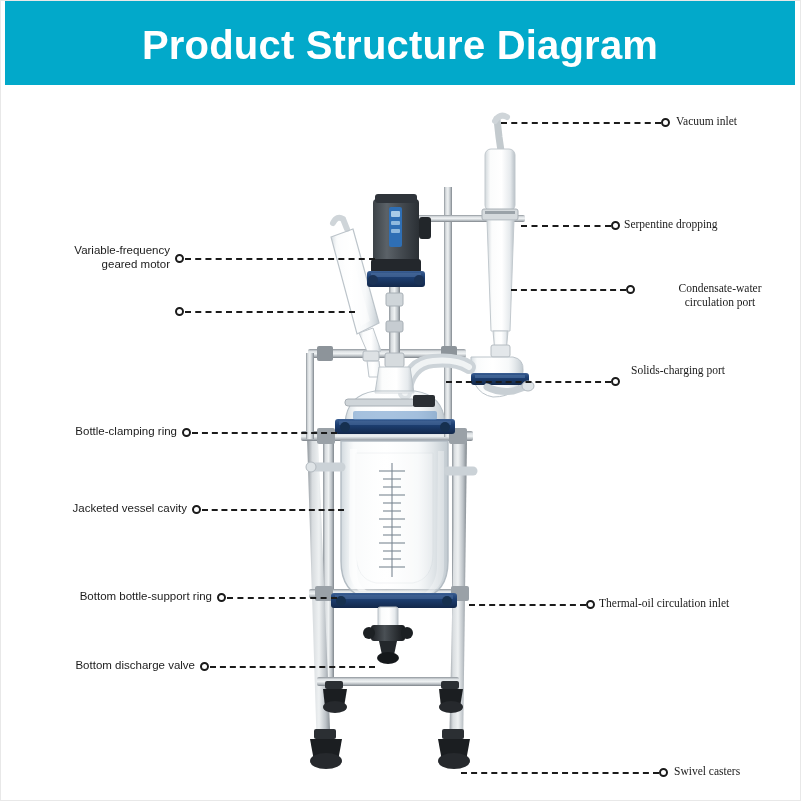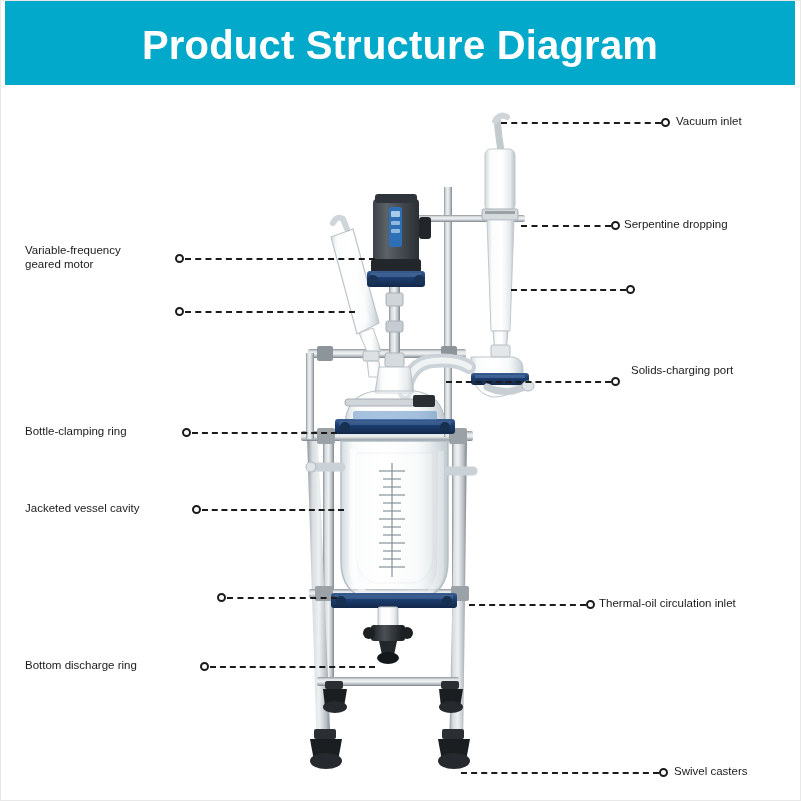--- a/index.html
+++ b/index.html
@@ -47,24 +47,25 @@
   
   .callout {
     position: absolute;
     font-family: "Liberation Sans", sans-serif;
     font-size: 11.5px;
     color: #1b1b1b;
     line-height: 13.5px;
     white-space: pre-line;
   }
   .callout.left {
-    text-align: left;
+    text-align: right;
   }
   .callout.right {
     text-align: left;
+    font-family: Liberation Serif, serif;
   }
   .marker {
     position: absolute;
     width: 9px;
     height: 9px;
     border: 2px solid #1b1b1b;
     border-radius: 50%;
     background: #ffffff;
     box-sizing: border-box;
   }
@@ -315,20 +316,22 @@
   <div class="leader" style="left:500px; top:121px; width:160px;"></div>
   <div class="marker" style="left:660px; top:117px;"></div>
   <div class="callout right" style="left:675px; top:114px; width:120px;">Vacuum inlet</div>
 
   <div class="leader" style="left:520px; top:224px; width:90px;"></div>
   <div class="marker" style="left:610px; top:220px;"></div>
   <div class="callout right" style="left:623px; top:217px; width:175px;">Serpentine dropping</div>
 
   <div class="leader" style="left:510px; top:288px; width:115px;"></div>
   <div class="marker" style="left:625px; top:284px;"></div>
+  <div class="callout right" style="left:640px; top:281px; width:158px; text-align:center;">Condensate-water
+circulation port</div>
 
   <div class="leader" style="left:445px; top:380px; width:165px;"></div>
   <div class="marker" style="left:610px; top:376px;"></div>
   <div class="callout right" style="left:630px; top:363px; width:165px;">Solids-charging port</div>
 
   <div class="leader" style="left:468px; top:603px; width:117px;"></div>
   <div class="marker" style="left:585px; top:599px;"></div>
   <div class="callout right" style="left:598px; top:596px; width:200px;">Thermal-oil circulation inlet</div>
 
   <div class="leader" style="left:460px; top:771px; width:198px;"></div>
@@ -344,20 +347,21 @@
   <div class="leader" style="left:184px; top:310px; width:170px;"></div>
 
   <div class="callout left" style="left:24px; top:424px; width:152px;">Bottle-clamping ring</div>
   <div class="marker" style="left:181px; top:427px;"></div>
   <div class="leader" style="left:191px; top:431px; width:145px;"></div>
 
   <div class="callout left" style="left:24px; top:501px; width:162px;">Jacketed vessel cavity</div>
   <div class="marker" style="left:191px; top:504px;"></div>
   <div class="leader" style="left:201px; top:508px; width:142px;"></div>
 
+  <div class="callout left" style="left:20px; top:589px; width:191px;">Bottom bottle-support ring</div>
   <div class="marker" style="left:216px; top:592px;"></div>
   <div class="leader" style="left:226px; top:596px; width:110px;"></div>
 
-  <div class="callout left" style="left:24px; top:658px; width:170px;">Bottom discharge ring</div>
+  <div class="callout left" style="left:24px; top:658px; width:170px;">Bottom discharge valve</div>
   <div class="marker" style="left:199px; top:661px;"></div>
   <div class="leader" style="left:209px; top:665px; width:165px;"></div>
 
 </div>
 
 </body></html>

